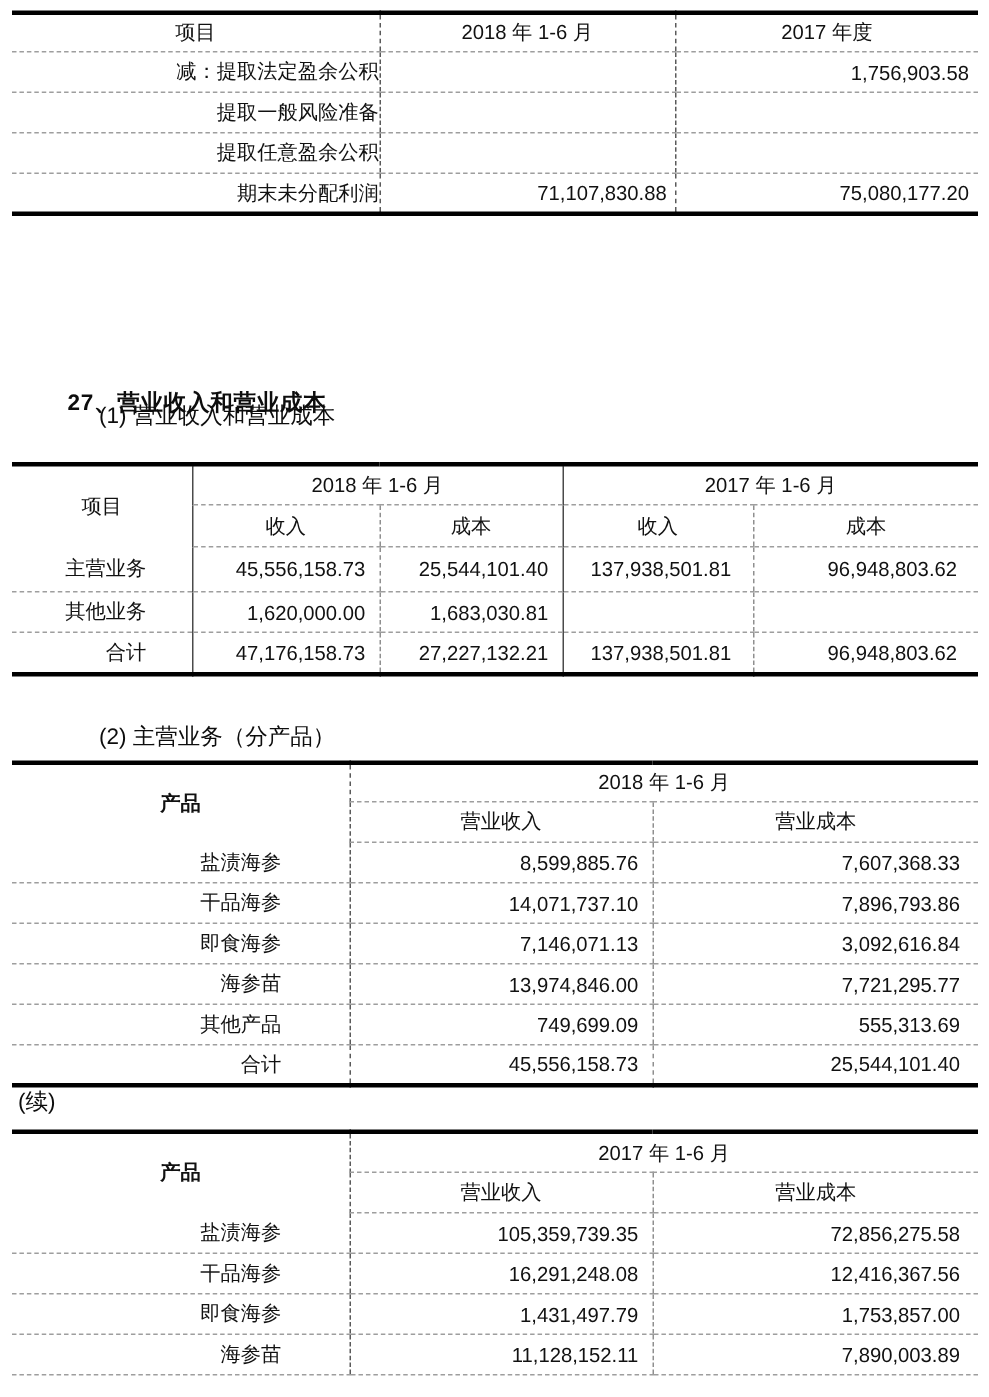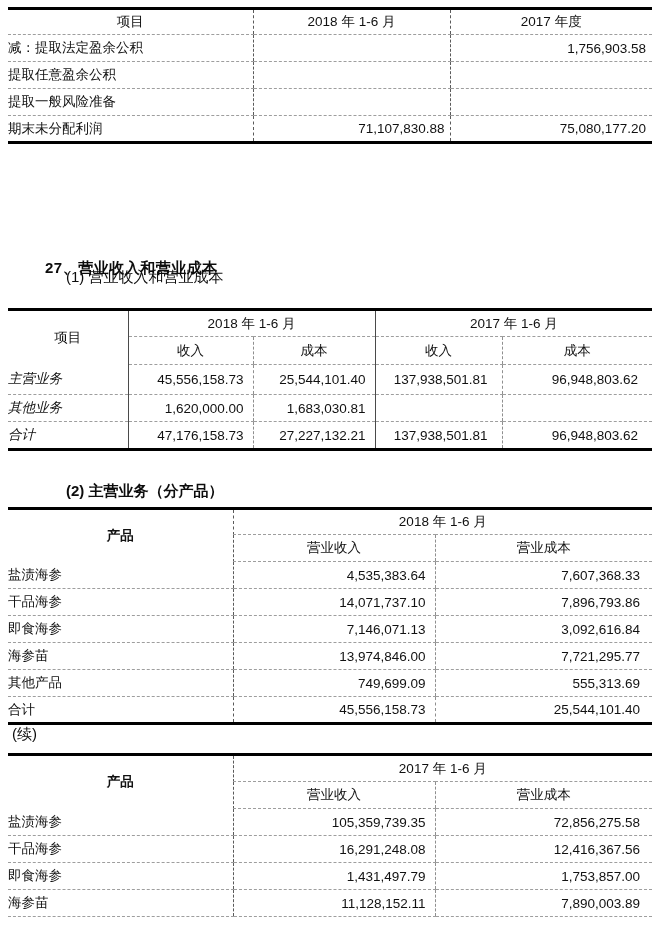--- a/index.html
+++ b/index.html
@@ -15,21 +15,21 @@
   .t {
     position: absolute; left: 8px; width: 644px;
     border-collapse: collapse; table-layout: fixed;
     background: #ffffff;
   }
   .t td {
     padding: 0; white-space: nowrap; overflow: hidden;
     font-size: 13.5px; vertical-align: middle; color: #111111;
   }
   .hd { text-align: center; font-size: 14px; }
-  .lbl { text-align: left; font-size: 14px; }
+  .lbl { text-align: right; font-size: 14px; }
   .num { text-align: right; }
   .bold { font-weight: bold; }
 
   
   .rb > td { border-bottom: 1px dashed #9e9e9e; }
   
   .bls { border-left: 1px solid #4a4a4a; }
   .bld { border-left: 1px dashed #8f8f8f; }
   .blds { border-left: 1px dashed #5a5a5a; }
 
@@ -44,37 +44,37 @@
   .t1 td.c2 { padding-right: 5px; }
   .t1 td.c3 { padding-right: 6px; }
 
   
   .t2 { top: 308px; border-top: 3px solid #000; border-bottom: 3px solid #000; }
   .t2 tr.r-h1 { height: 27px; }
   .t2 tr.r-h2 { height: 28px; }
   .t2 tr.r-d1 { height: 30px; }
   .t2 tr.r-d2 { height: 27px; }
   .t2 tr.r-d3 { height: 28px; }
-  .t2 td.lbl { padding-right: 30px; font-style: italic; }
+  .t2 td.lbl { padding-right: 30px; }
   .t2 td.n18 { padding-right: 9px; }
   .t2 td.n17 { padding-right: 14px; }
 
   
   .t3 { top: 507px; border-top: 3px solid #000; border-bottom: 3px solid #000; }
   .t4 { top: 753px; border-top: 3px solid #000; }
   .t3 tr, .t4 tr { height: 27px; }
   .t3 tr.r-h1 { height: 26px; }
   .t3 td.lbl, .t4 td.lbl { padding-right: 45px; }
   .t3 td.rev, .t4 td.rev { padding-right: 9px; }
   .t3 td.cost, .t4 td.cost { padding-right: 12px; }
 
   .heading { position: absolute; font-size: 15px; color: #0d0d0d; }
   .h-main { left: 45px; top: 259px; font-weight: bold; letter-spacing: 0.5px; }
   .h-sub1 { left: 66px; top: 268px; }
-  .h-sub2 { left: 66px; top: 482px; font-weight: bold; }
+  .h-sub2 { left: 66px; top: 482px; }
   .h-cont { left: 12px; top: 725px; }
 </style>
 </head>
 <body>
 
 <div class="page">
 
   <table class="t t1">
     <colgroup>
         <col style="width:245px">
@@ -86,26 +86,26 @@
       <td class="hd">项目</td>
       <td class="hd blds">2018 年 1-6 月</td>
       <td class="hd blds">2017 年度</td>
     </tr>
     <tr class="rb">
       <td class="lbl">减：提取法定盈余公积</td>
       <td class="num c2 blds"></td>
       <td class="num c3 blds vt">1,756,903.58</td>
     </tr>
     <tr class="rb">
-      <td class="lbl">提取任意盈余公积</td>
+      <td class="lbl">提取一般风险准备</td>
       <td class="num c2 blds"></td>
       <td class="num c3 blds"></td>
     </tr>
     <tr class="rb">
-      <td class="lbl">提取一般风险准备</td>
+      <td class="lbl">提取任意盈余公积</td>
       <td class="num c2 blds"></td>
       <td class="num c3 blds"></td>
     </tr>
     <tr>
       <td class="lbl">期末未分配利润</td>
       <td class="num c2 blds vt">71,107,830.88</td>
       <td class="num c3 blds vb">75,080,177.20</td>
     </tr>
   </tbody>
     </table>
@@ -169,21 +169,21 @@
         <tr class="r-h1">
       <td class="hd bold" rowspan="2">产品</td>
       <td class="hd blds" colspan="2" style="border-bottom:1px dashed #9e9e9e">2018 年 1-6 月</td>
     </tr>
     <tr class="rb">
       <td class="hd blds">营业收入</td>
       <td class="hd bld">营业成本</td>
     </tr>
     <tr class="rb">
       <td class="lbl">盐渍海参</td>
-      <td class="num rev blds">4,535,383.64</td>
+      <td class="num rev blds">8,599,885.76</td>
       <td class="num cost bld">7,607,368.33</td>
     </tr>
     <tr class="rb">
       <td class="lbl">干品海参</td>
       <td class="num rev blds">14,071,737.10</td>
       <td class="num cost bld">7,896,793.86</td>
     </tr>
     <tr class="rb">
       <td class="lbl">即食海参</td>
       <td class="num rev blds">7,146,071.13</td>

